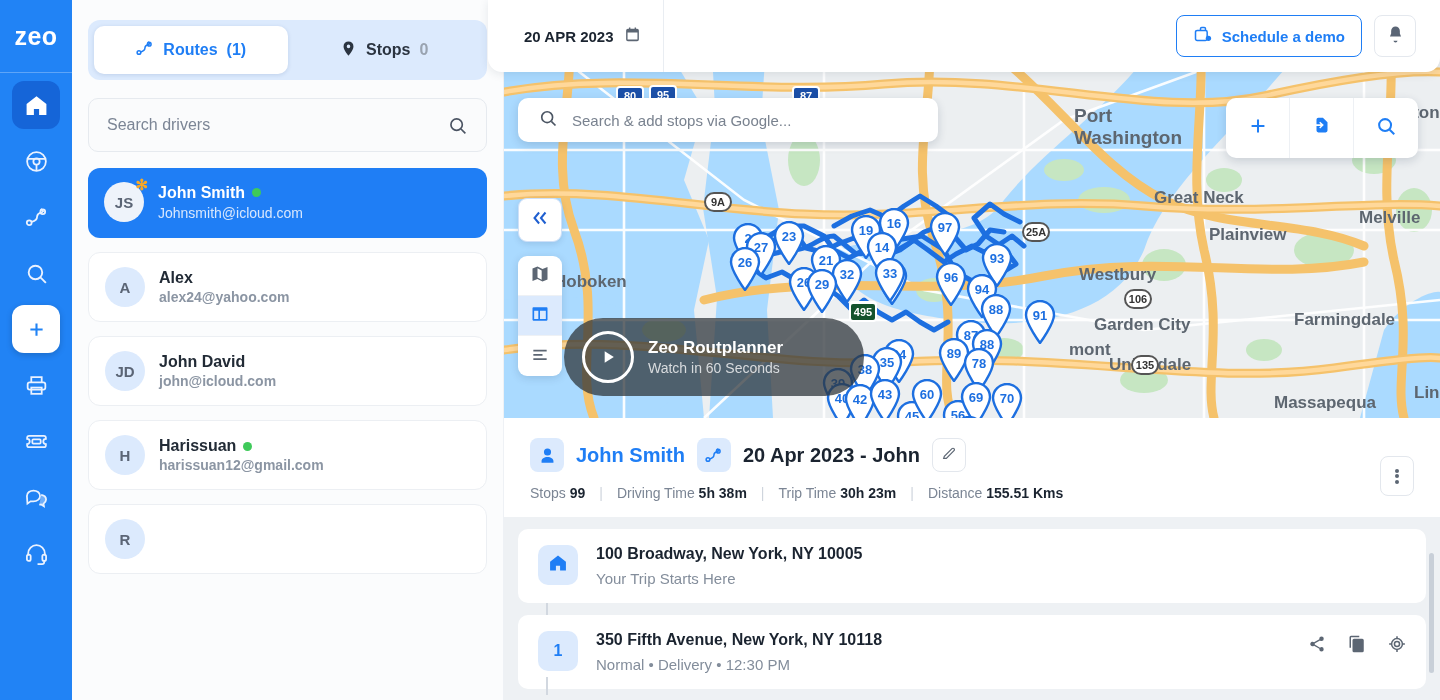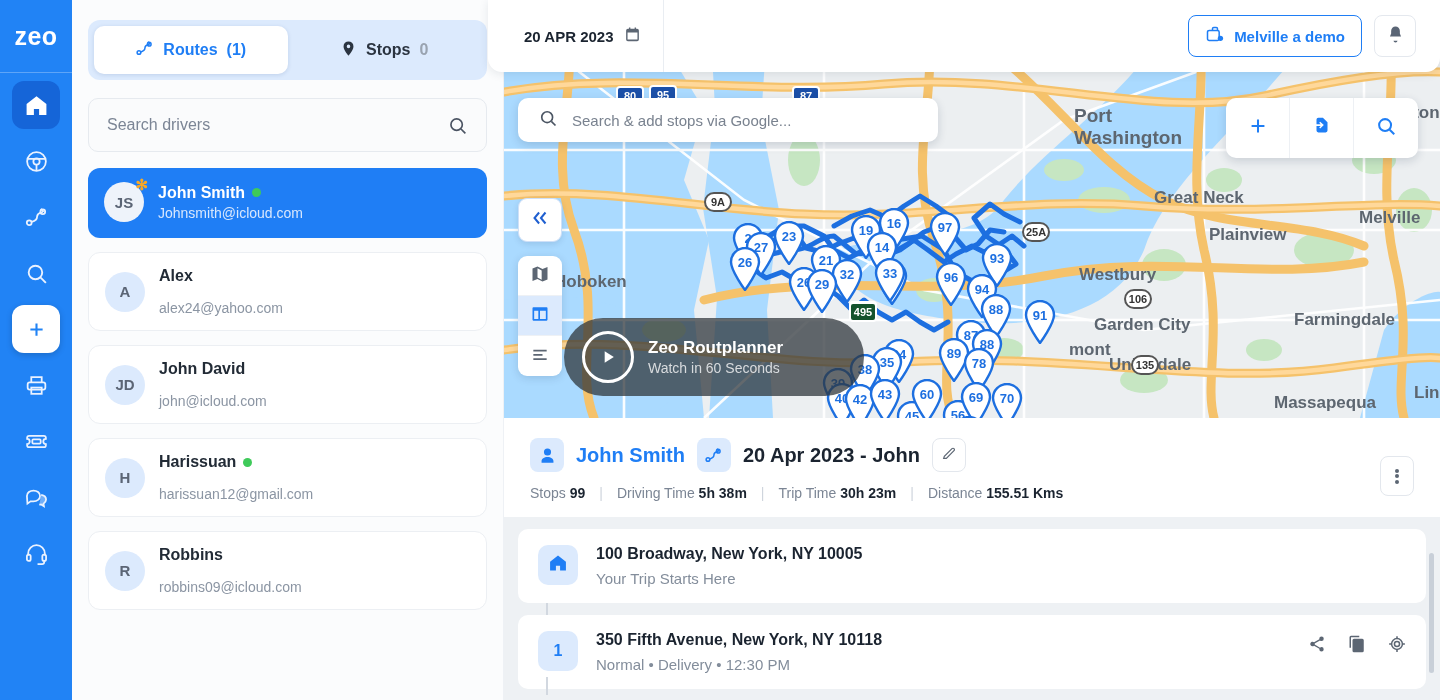--- a/index.html
+++ b/index.html
@@ -71,21 +71,21 @@
     background: #ffffff; border: 1px solid #eceff3; border-radius: 12px;
     padding: 14px 16px; display: flex; align-items: center; gap: 14px; cursor: pointer;
     flex: 0 0 auto;
   }
   .driver .av {
     width: 40px; height: 40px; border-radius: 50%; background: #dceafd;
     display: flex; align-items: center; justify-content: center;
     color: #5b6575; font-size: 15px; font-weight: 600; flex: 0 0 40px;
   }
   .driver .nm { font-size: 16px; font-weight: 700; color: #222b36; display: flex; align-items: center; gap: 7px; }
-  .driver .em { font-size: 14px; color: #8b95a3; margin-top: 15px; }
+  .driver .em { font-size: 14px; color: #8b95a3; margin-top: 2px; font-weight: bold; }
   .dot { width: 9px; height: 9px; border-radius: 50%; background: #3fca5a; display: inline-block; }
 
   .driver-sel {
     background: #1f7ef5; border: none; border-radius: 12px; padding: 0;
     cursor: pointer; overflow: hidden; flex: 0 0 auto;
   }
   .driver-sel .head { display: flex; align-items: center; gap: 14px; padding: 14px 16px 16px 16px; }
   .driver-sel .av {
     width: 40px; height: 40px; border-radius: 50%; background: #eef3fa;
     display: flex; align-items: center; justify-content: center;
@@ -394,26 +394,20 @@
           <div class="nm">
             <span>Harissuan</span>
             <span class="dot"></span>
           </div>
           <div class="em">harissuan12@gmail.com</div>
         </div>
       </div>
 
       <div class="driver">
         <div class="av">R</div>
-        <div>
-          <div class="nm">
-            <span>Robbins</span>
-          </div>
-          <div class="em">robbins09@icloud.com</div>
-        </div>
       </div>
 
     </div>
   </div>
 
   <div class="right">
 
     <div class="map">
       <svg width="936" height="418" viewBox="0 0 936 418">
         <rect width="936" height="418" fill="#eceff1"></rect>
@@ -830,21 +824,21 @@
       </div>
       <div class="topbar-right">
         <button class="demo-btn">
           <span>
             <svg width="20" height="20" viewBox="0 0 24 24" fill="none" stroke="currentColor" stroke-width="1.8">
                 <path d="M9 6V4.5A1.5 1.5 0 0 1 10.5 3h3A1.5 1.5 0 0 1 15 4.5V6"></path>
                 <rect x="3" y="6.5" width="14" height="12" rx="2"></rect>
                 <circle cx="18.5" cy="16" r="3.2" fill="currentColor" stroke="none"></circle>
               </svg>
           </span>
-          <span>Melville a demo</span>
+          <span>Schedule a demo</span>
         </button>
         <div class="bell-btn">
           <span>
             <svg width="19" height="19" viewBox="0 0 24 24" fill="currentColor">
                 <path d="M12 2a5.5 5.5 0 0 0-5.5 5.5v3.2L5 14.5h14l-1.5-3.8V7.5A5.5 5.5 0 0 0 12 2m0 20a2.6 2.6 0 0 0 2.6-2.2H9.4A2.6 2.6 0 0 0 12 22"></path>
               </svg>
           </span>
         </div>
       </div>
     </div>

